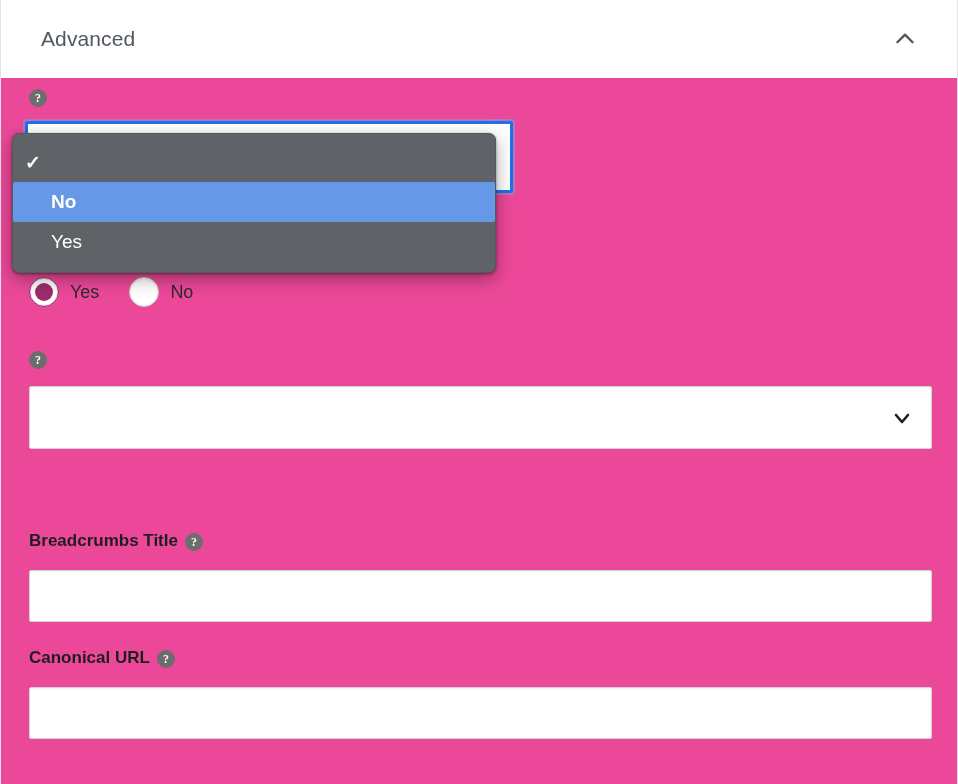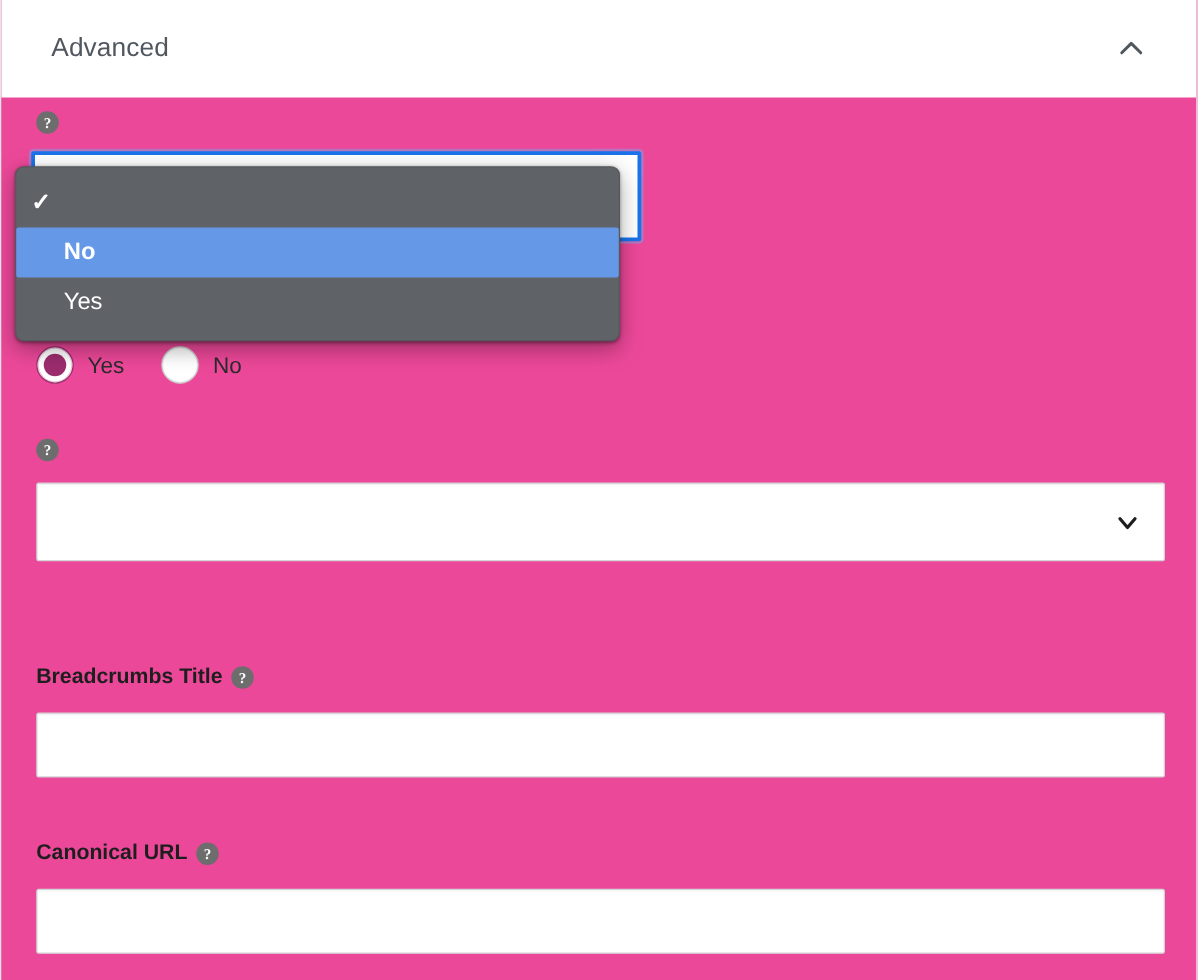--- a/index.html
+++ b/index.html
@@ -286,21 +286,21 @@
   <div class="field" style="top:499px;margin-top:32px;">
     <div class="field-label">
       <span>Breadcrumbs Title</span>
       <span class="help-icon">
         <span>?</span>
       </span>
     </div>
     <input class="text-input" style="margin-top: 19px;" value="">
   </div>
 
-  <div class="field" style="top:648px;margin-top:24px;">
+  <div class="field" style="top:648px;">
     <div class="field-label">
       <span>Canonical URL</span>
       <span class="help-icon">
         <span>?</span>
       </span>
     </div>
     <input class="text-input" style="margin-top: 19px;" value="">
   </div>
 
   <div class="dropdown-popup">

